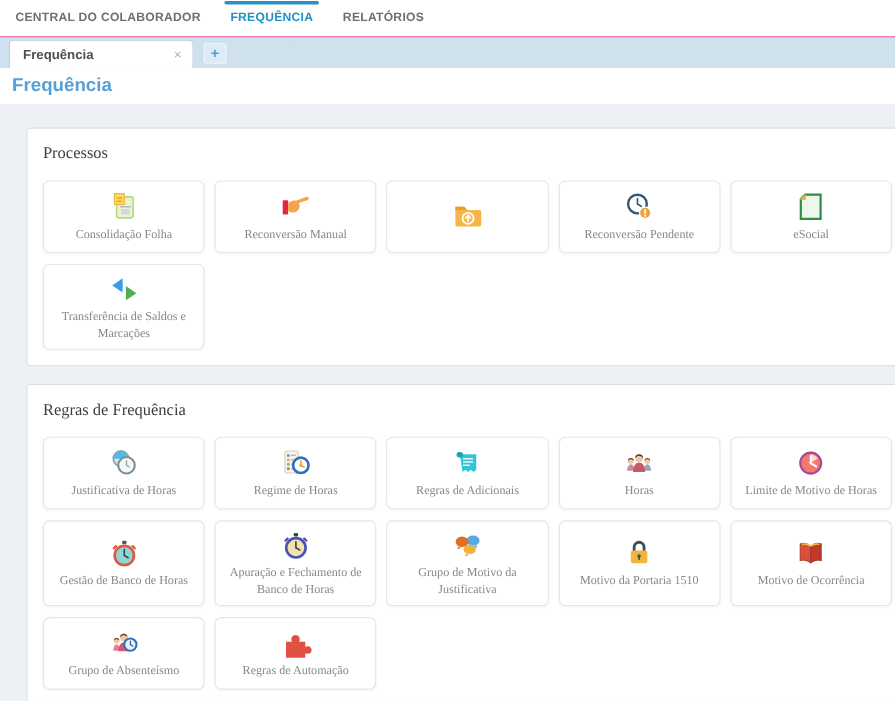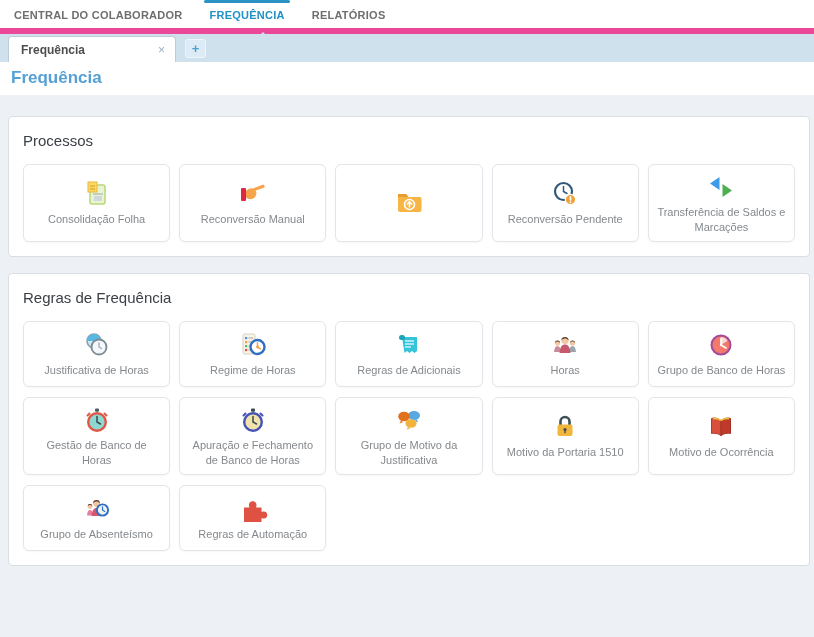--- a/index.html
+++ b/index.html
@@ -1,21 +1,21 @@
 <!DOCTYPE html>
 <html><head>
 <meta charset="utf-8">
 <style>
   * { margin:0; padding:0; box-sizing:border-box; }
   html,body { width:814px; height:637px; overflow:hidden; background:#edf1f5;
               font-family:"Liberation Sans", sans-serif; }
 
   
-  .navbar { position:relative; height:34px; background:#fff; border-bottom:6px solid #ec4899;
-            display:flex; align-items:center; padding-left:13px; gap:25px; }
+  .navbar { position:relative; height:34px; background:#fff; border-bottom:1px solid #ec4899;
+            display:flex; padding-left:13px; gap:25px; }
   .nav-item { position:relative; font-size:11px; font-weight:700; letter-spacing:.25px;
               color:#6e6e6e; padding:10px 1px 8px; cursor:default; white-space:nowrap; }
   .nav-item.active { color:#2191c6; }
   .nav-item.active::before { content:''; position:absolute; top:1px; left:-4px; right:-4px;
               height:3px; background:#2b93c3; border-radius:2px; }
   .nav-item.active::after { content:''; position:absolute; bottom:-10px; left:62%;
               border:7px solid transparent; border-bottom-color:#cfe1ed; z-index:3; }
 
   
   .tabstrip { height:28px; background:#cfe1ed; display:flex; align-items:flex-end; padding-left:8px; }
@@ -26,21 +26,21 @@
   .tab-close { font-size:12px; color:#9fb0bd; line-height:1; cursor:pointer; }
   .tab-add { margin:0 0 4px 9px; width:21px; height:19px; background:#dcebf5;
              border:1px solid #eef5fa; border-radius:3px; color:#509ed0; font-size:13px;
              font-weight:700; display:flex; align-items:center; justify-content:center; line-height:1; }
 
   
   .titlebar { background:#fff; height:33px; padding:6px 0 0 11px; }
   .page-title { font-size:17px; font-weight:700; color:#55a0d4; }
 
   
-  .content { background:#edf1f5; padding:21px 4px 0 8px; height:421px; }
+  .content { background:#edf1f5; padding:21px 4px 0 24px; height:421px;font-family:Liberation Serif, serif; }
   .panel { background:#fff; border:1px solid #d9dee3; border-radius:4px;
            padding:12px 14px 14px; margin-bottom:16px; width:802px; }
   .panel-title { font-size:15px; color:#3a3f45; margin:3px 0 15px 0; }
   .cards-grid { display:grid; grid-template-columns:repeat(5,1fr); gap:10px 9px; }
   .card { background:#fff; border:1px solid #e3e5e8; border-radius:6px; min-height:66px;
           display:flex; flex-direction:column; align-items:center; justify-content:center;
           padding:7px 8px; text-align:center; box-shadow:0 1px 2px rgba(40,60,80,.04); cursor:pointer; }
   .card-icon { width:30px; height:30px; margin-bottom:3px; flex:none; }
   .card-icon svg { width:30px; height:30px; display:block; }
   .card-label { font-size:11px; color:#85898d; line-height:1.32; }
@@ -269,20 +269,28 @@
           <span class="card-icon">
             <svg viewBox="0 0 30 30">
               <use href="#icon-clock-warning"></use>
             </svg>
           </span>
           <span class="card-label">Reconversão Pendente</span>
         </div>
         <div class="card">
           <span class="card-icon">
             <svg viewBox="0 0 30 30">
+              <use href="#icon-document-green"></use>
+            </svg>
+          </span>
+          <span class="card-label">eSocial</span>
+        </div>
+        <div class="card">
+          <span class="card-icon">
+            <svg viewBox="0 0 30 30">
               <use href="#icon-transfer-arrows"></use>
             </svg>
           </span>
           <span class="card-label">Transferência de Saldos e Marcações</span>
         </div>
       </div>
   </div>
   <div class="panel">
     <div class="panel-title">Regras de Frequência</div>
     <div class="cards-grid">
@@ -317,21 +325,21 @@
             </svg>
           </span>
           <span class="card-label">Horas</span>
         </div>
         <div class="card">
           <span class="card-icon">
             <svg viewBox="0 0 30 30">
               <use href="#icon-clock-pink"></use>
             </svg>
           </span>
-          <span class="card-label">Grupo de Banco de Horas</span>
+          <span class="card-label">Limite de Motivo de Horas</span>
         </div>
         <div class="card">
           <span class="card-icon">
             <svg viewBox="0 0 30 30">
               <use href="#icon-stopwatch-red"></use>
             </svg>
           </span>
           <span class="card-label">Gestão de Banco de Horas</span>
         </div>
         <div class="card">

